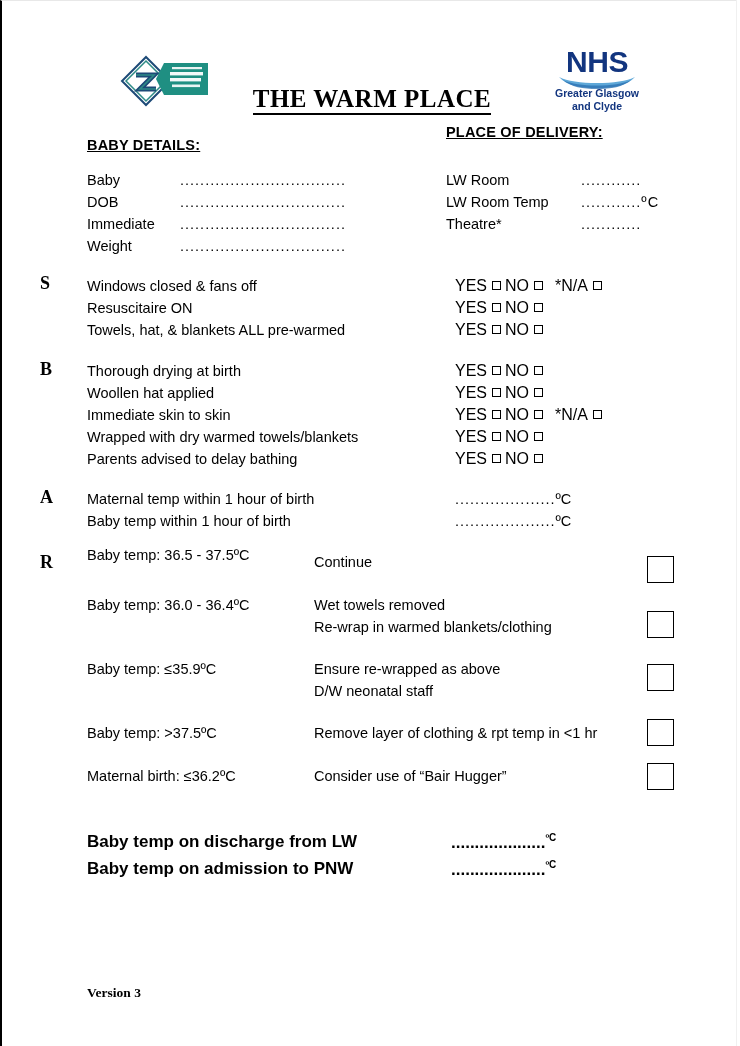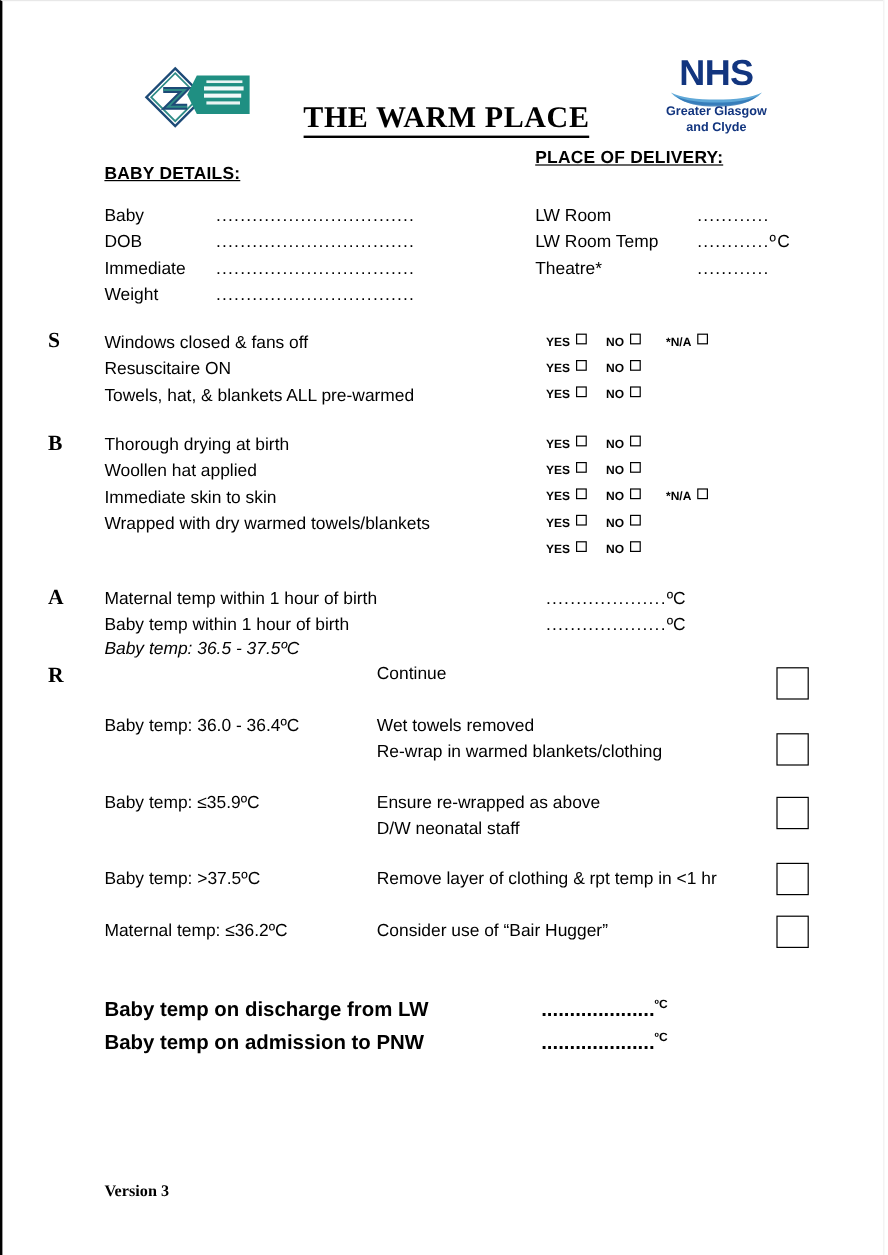--- a/index.html
+++ b/index.html
@@ -125,22 +125,22 @@
     line-height: 22px;
     font-size: 14.5px;
     white-space: nowrap;
   }
   .crow .ctext {
     position: absolute;
     left: 0; top: 0;
   }
   .opt {
     position: absolute;
-    font-weight: bold;
-    font-size: 10px;
+    font-weight: normal;
+    font-size: 16px;
     top: 0;
   }
   .opt .ob {
     display: inline-block;
     width: 7px; height: 7px;
     border: 1px solid #000;
     margin-left: 5px;
     vertical-align: 1px;
     background: #fff;
   }
@@ -296,20 +296,21 @@
       <span class="opt opt-na"><span>*N/A</span><span class="ob"></span></span>
     </div>
 
     <div class="crow">
       <span class="ctext">Wrapped with dry warmed towels/blankets</span>
       <span class="opt opt-yes"><span>YES</span><span class="ob"></span></span>
       <span class="opt opt-no"><span>NO</span><span class="ob"></span></span>
     </div>
 
     <div class="crow">
+      <span class="ctext">Parents advised to delay bathing</span>
       <span class="opt opt-yes"><span>YES</span><span class="ob"></span></span>
       <span class="opt opt-no"><span>NO</span><span class="ob"></span></span>
     </div>
   </div>
 
   <div class="sbar" style="top:486px;">A</div>
   <div class="abs" style="left:85px; top:487px; width:560px;">
 
     <div class="crow">
       <span class="ctext">Maternal temp within 1 hour of birth</span>
@@ -321,39 +322,39 @@
     <div class="crow">
       <span class="ctext">Baby temp within 1 hour of birth</span>
       <span class="abs" style="left:368px; top:0;">
         <span class="dots">....................</span><span>ºC</span>
       </span>
     </div>
   </div>
 
   <div class="sbar" style="top:551px;">R</div>
 
-  <div class="rrow" style="left:85px; top:530px;font-style:italic;">Baby temp:  36.5 - 37.5ºC</div>
+  <div class="rrow" style="left:85px; top:544px;">Baby temp:  36.5 - 37.5ºC</div>
   <div class="rrow" style="left:312px; top:551px;">Continue</div>
   <div class="rbox" style="top:555px;"></div>
 
   <div class="rrow" style="left:85px; top:594px;">Baby temp:  36.0 - 36.4ºC</div>
   <div class="rrow" style="left:312px; top:594px;">Wet towels removed</div>
   <div class="rrow" style="left:312px; top:616px;text-align:right;">Re-wrap in warmed blankets/clothing</div>
   <div class="rbox" style="top:610px;"></div>
 
   <div class="rrow" style="left:85px; top:658px;">Baby temp:  ≤35.9ºC</div>
   <div class="rrow" style="left:312px; top:658px;">Ensure re-wrapped as above</div>
   <div class="rrow" style="left:312px; top:680px;">D/W neonatal staff</div>
   <div class="rbox" style="top:663px;"></div>
 
   <div class="rrow" style="left:85px; top:722px;">Baby temp: &gt;37.5ºC</div>
   <div class="rrow" style="left:312px; top:722px;">Remove layer of clothing &amp; rpt temp in &lt;1 hr</div>
   <div class="rbox" style="top:718px;"></div>
 
-  <div class="rrow" style="left:85px; top:765px;">Maternal temp: ≤36.2ºC</div>
+  <div class="rrow" style="left:85px; top:765px;">Maternal birth: ≤36.2ºC</div>
   <div class="rrow" style="left:312px; top:765px;">Consider use of “Bair Hugger”</div>
   <div class="rbox" style="top:762px;"></div>
 
   <div class="bold-line" style="left:85px; top:831px;">Baby temp on discharge from LW</div>
   <div class="bold-line" style="left:449px; top:831px;">
     <span>....................</span><sup class="deg">ºC</sup>
   </div>
 
   <div class="bold-line" style="left:85px; top:858px;">Baby temp on admission to PNW</div>
   <div class="bold-line" style="left:449px; top:858px;">

